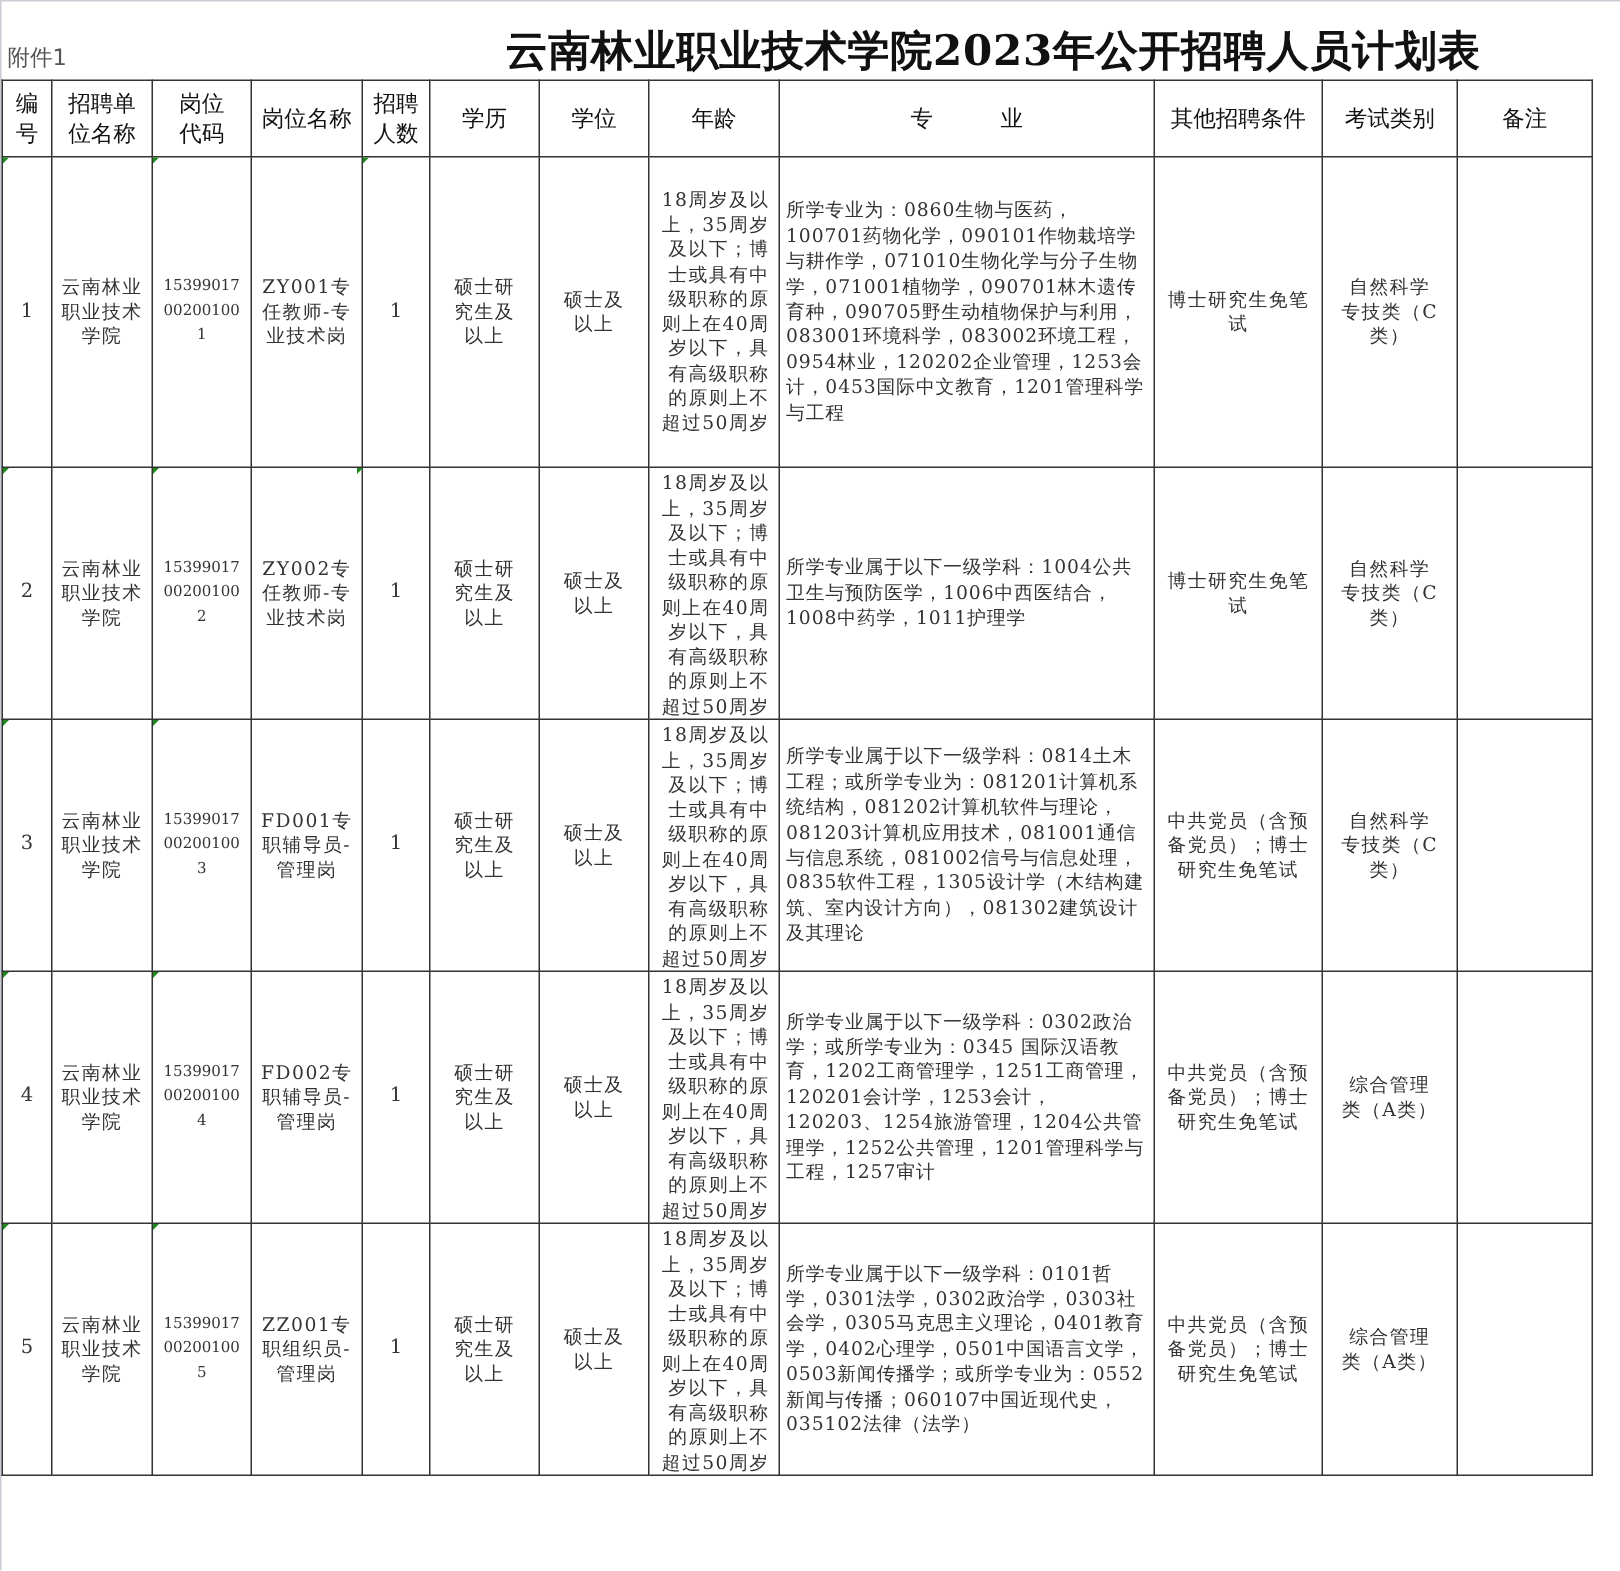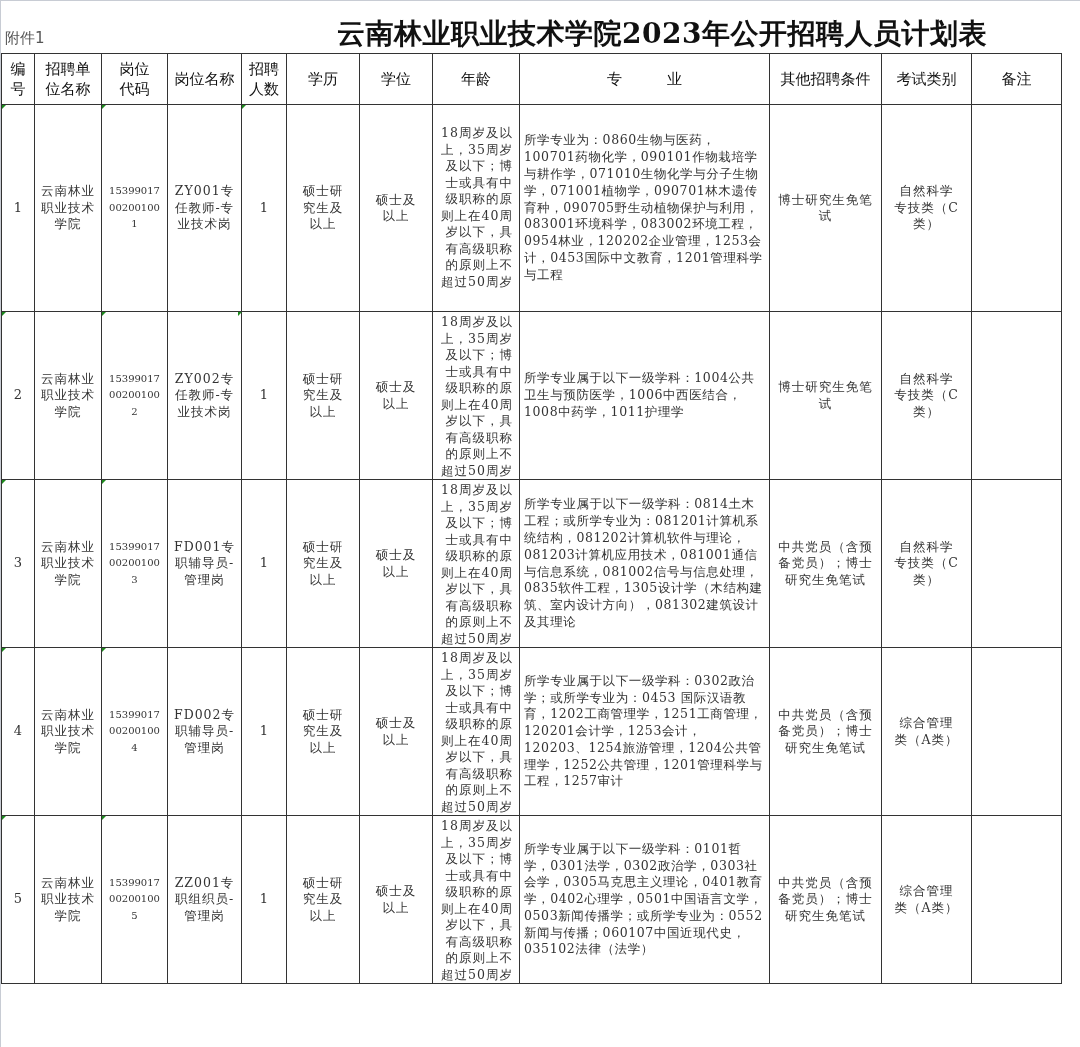--- a/index.html
+++ b/index.html
@@ -114,21 +114,21 @@
 
       <tr style="height:168px">
         <td class="num"><span class="mark"></span><span>4</span></td>
         <td style="padding:0 6px">云南林业职业技术学院</td>
         <td class="code"><span class="mark"></span><span>15399017</span><br><span>00200100</span><br><span>4</span></td>
         <td>FD002专职辅导员-管理岗</td>
         <td class="num">1</td>
         <td style="padding:0 12px">硕士研究生及以上</td>
         <td style="padding:0 12px">硕士及以上</td>
         <td class="age">18周岁及以上，35周岁及以下；博士或具有中级职称的原则上在40周岁以下，具有高级职称的原则上不超过50周岁</td>
-        <td class="major">所学专业属于以下一级学科：0302政治学；或所学专业为：0453 国际汉语教育，1202工商管理学，1251工商管理，120201会计学，1253会计，120203、1254旅游管理，1204公共管理学，1252公共管理，1201管理科学与工程，1257审计</td>
+        <td class="major">所学专业属于以下一级学科：0302政治学；或所学专业为：0345 国际汉语教育，1202工商管理学，1251工商管理，120201会计学，1253会计，120203、1254旅游管理，1204公共管理学，1252公共管理，1201管理科学与工程，1257审计</td>
         <td>中共党员（含预备党员）；博士研究生免笔试</td>
         <td style="padding:0 12px">综合管理类（A类）</td>
         <td></td>
       </tr>
 
       <tr style="height:167px">
         <td class="num"><span class="mark"></span><span>5</span></td>
         <td style="padding:0 6px">云南林业职业技术学院</td>
         <td class="code"><span class="mark"></span><span>15399017</span><br><span>00200100</span><br><span>5</span></td>
         <td>ZZ001专职组织员-管理岗</td>

